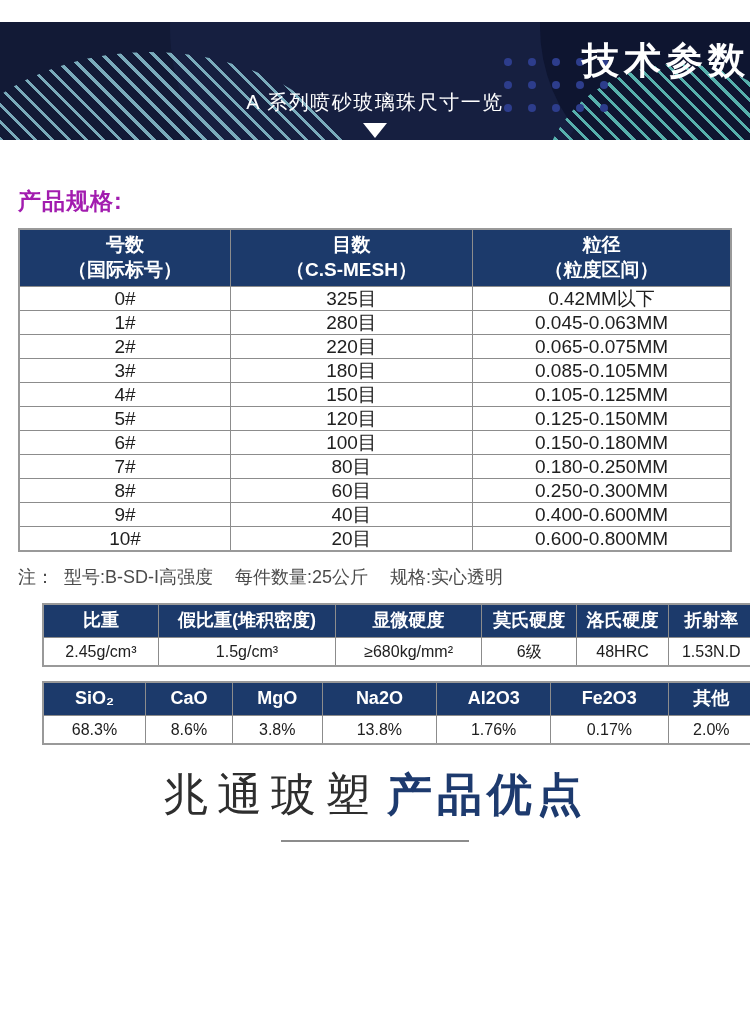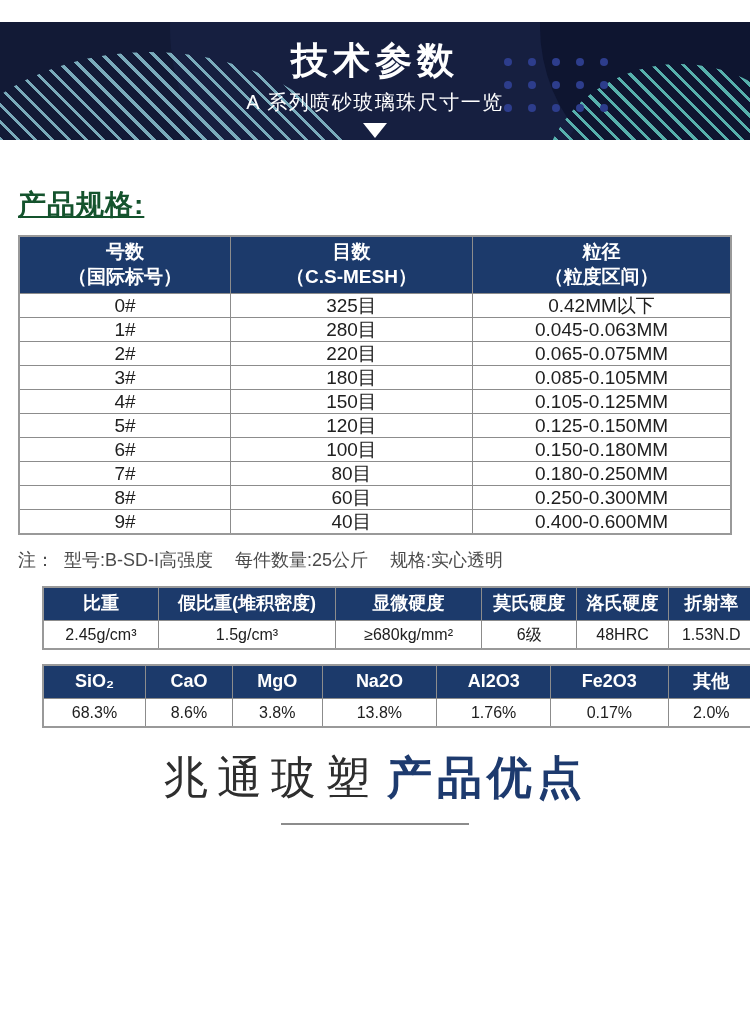--- a/index.html
+++ b/index.html
@@ -35,35 +35,35 @@
   }
   .dots-grid {
     position:absolute; left:504px; top:36px;
     display:grid; grid-template-columns:repeat(5,8px); grid-auto-rows:8px;
     column-gap:16px; row-gap:15px;
   }
   .dots-grid span { width:8px; height:8px; border-radius:50%; background:#2d3d8c; }
   .banner-content { position:relative; z-index:3; text-align:center; }
   .banner-title {
     padding-top:18px; font-size:37px; font-weight:bold; color:#ffffff;
-    letter-spacing:5px; line-height:1.15;
+    letter-spacing:5px; line-height:1.15;text-align:right;
   }
   .banner-subtitle {
     margin-top:6px; font-size:20px; color:#ffffff; letter-spacing:1.5px;
   }
   .down-triangle {
     width:0; height:0; margin:7px auto 0;
     border-left:12px solid transparent; border-right:12px solid transparent;
     border-top:15px solid #ffffff;
   }
 
   
   .content { padding:0 18px; }
   .section-heading {
-    font-size:28px; font-weight:bold; color:#14532d; letter-spacing:1px;text-decoration:underline;
+    font-size:23px; font-weight:bold; color:#a21caf; letter-spacing:1px;
   }
   .heading-spec { margin-top:46px; }
   .heading-phys { margin-top:38px; }
   .heading-chem { margin-top:42px; }
 
   table { width:100%; border-collapse:collapse; table-layout:fixed; border:2px solid #999999; }
   th, td { border:1px solid #8c8c8c; text-align:center; }
   thead th { background:#1c3a6b; color:#ffffff; font-weight:bold; }
 
   .spec-table { margin-top:11px;border-radius:28px; }
@@ -189,20 +189,25 @@
         <tr>
           <td>8#</td>
           <td>60目</td>
           <td>0.250-0.300MM</td>
         </tr>
         <tr>
           <td>9#</td>
           <td>40目</td>
           <td>0.400-0.600MM</td>
         </tr>
+        <tr>
+          <td>10#</td>
+          <td>20目</td>
+          <td>0.600-0.800MM</td>
+        </tr>
       </tbody>
   </table>
 
   <div class="note-line">
     <span class="note-label">注：</span><span class="note-item">型号:B-SD-I高强度</span><span class="note-item">每件数量:25公斤</span><span class="note-item">规格:实心透明</span>
   </div>
 
 
   <table class="data-table">
     <colgroup>

